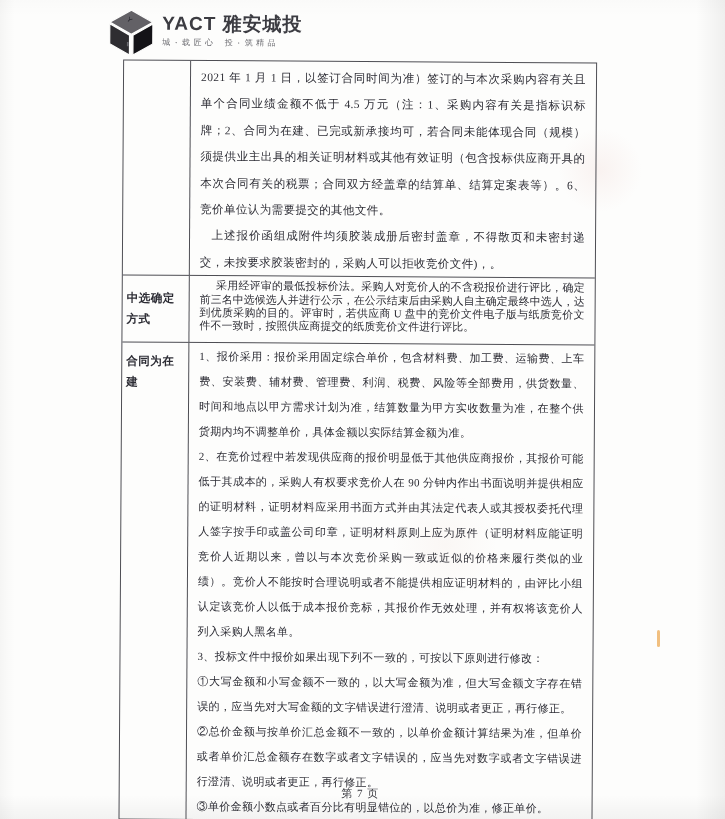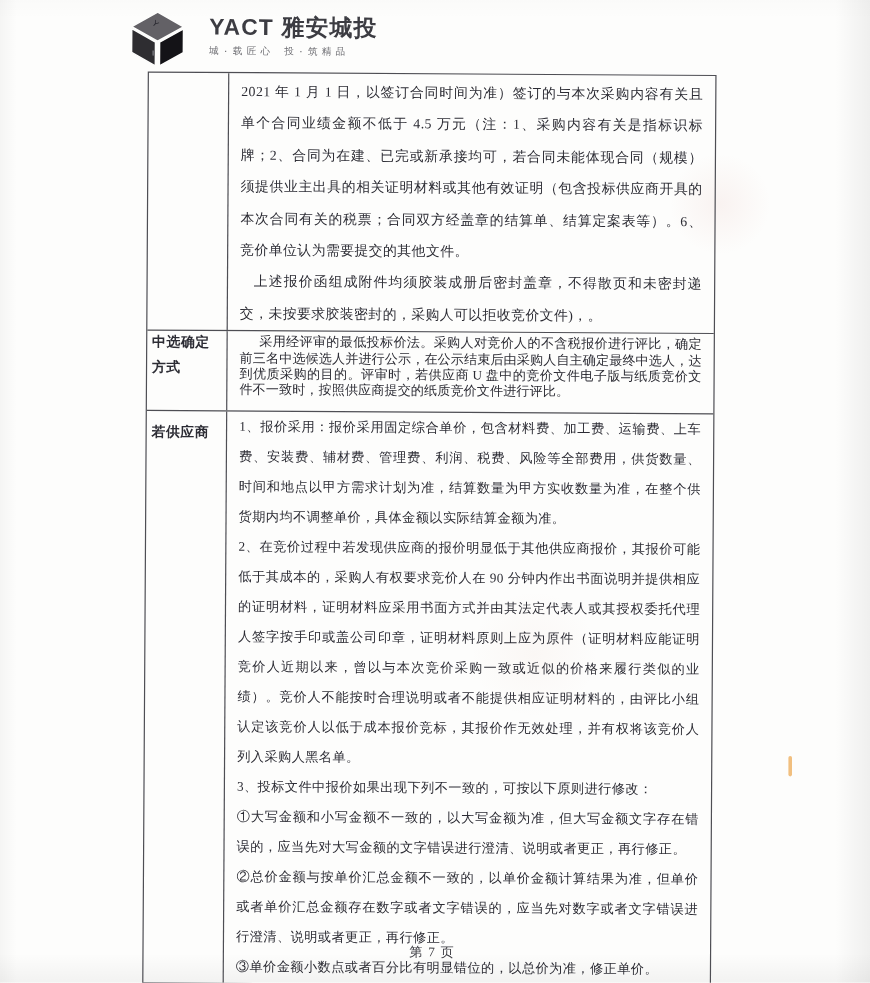--- a/index.html
+++ b/index.html
@@ -19,21 +19,21 @@
     position:absolute;inset:0;
     transform:rotate(0.35deg);
     transform-origin:50% 50%;
   }
   
   .logo{
     position:absolute;left:103px;top:9px;height:50px;
     display:flex;align-items:flex-start;
   }
   .cube{width:52px;height:50px;display:block;}
-  .brand-text{margin-left:17px;padding-top:6px;}
+  .brand-text{margin-left:5px;padding-top:6px;}
   .brand-name{
     font-family:"Liberation Sans","DejaVu Sans",sans-serif;
     font-weight:bold;font-size:19px;line-height:20px;
     color:#3c3c42;letter-spacing:1px;white-space:nowrap;
   }
   .brand-tagline{
     font-family:Liberation Mono, monospace;
     font-size:8px;color:#6d6d72;letter-spacing:3.5px;
     margin-top:3px;white-space:nowrap;
   }
@@ -58,21 +58,21 @@
     text-align:justify;
     overflow:hidden;
   }
   .cell-content p{margin:0;}
   
   .row-cont{min-height:186px;}
   .row-cont .cell-content{font-size:11.5px;line-height:26.4px;letter-spacing:0.4px;padding-top:3px;}
   .row-cont .cell-content p.indent{text-indent:1em;}
   
   .row-method{height:67px;}
-  .row-method .cell-label{display:flex;align-items:flex-start;}
+  .row-method .cell-label{display:flex;align-items:center;}
   .row-method .cell-label span{line-height:21px;}
   .row-method .cell-content{font-size:10.9px;line-height:13.4px;letter-spacing:0.1px;padding-top:3px;}
   .row-method .cell-content p{text-indent:1.5em;}
   
   .row-quote{min-height:453px;}
   .row-quote .cell-label{padding-top:8px;}
   .row-quote .cell-content{font-size:11px;line-height:25px;letter-spacing:0.35px;padding-top:1px;}
   
   .footer{
     position:absolute;left:0;top:786px;width:725px;
@@ -132,21 +132,21 @@
         <div class="cell-label">
           <span>中选确定方式</span>
         </div>
         <div class="cell-content">
           <p>采用经评审的最低投标价法。采购人对竞价人的不含税报价进行评比，确定前三名中选候选人并进行公示，在公示结束后由采购人自主确定最终中选人，达到优质采购的目的。评审时，若供应商 U 盘中的竞价文件电子版与纸质竞价文件不一致时，按照供应商提交的纸质竞价文件进行评比。</p>
         </div>
       </div>
 
       <div class="trow row-quote">
         <div class="cell-label">
-          <span>若供应商</span>
+          <span>合同为在建</span>
         </div>
         <div class="cell-content">
           <p>1、报价采用：报价采用固定综合单价，包含材料费、加工费、运输费、上车费、安装费、辅材费、管理费、利润、税费、风险等全部费用，供货数量、时间和地点以甲方需求计划为准，结算数量为甲方实收数量为准，在整个供货期内均不调整单价，具体金额以实际结算金额为准。</p>
           <p>2、在竞价过程中若发现供应商的报价明显低于其他供应商报价，其报价可能低于其成本的，采购人有权要求竞价人在 90 分钟内作出书面说明并提供相应的证明材料，证明材料应采用书面方式并由其法定代表人或其授权委托代理人签字按手印或盖公司印章，证明材料原则上应为原件（证明材料应能证明竞价人近期以来，曾以与本次竞价采购一致或近似的价格来履行类似的业绩）。竞价人不能按时合理说明或者不能提供相应证明材料的，由评比小组认定该竞价人以低于成本报价竞标，其报价作无效处理，并有权将该竞价人列入采购人黑名单。</p>
           <p>3、投标文件中报价如果出现下列不一致的，可按以下原则进行修改：</p>
           <p>①大写金额和小写金额不一致的，以大写金额为准，但大写金额文字存在错误的，应当先对大写金额的文字错误进行澄清、说明或者更正，再行修正。</p>
           <p>②总价金额与按单价汇总金额不一致的，以单价金额计算结果为准，但单价或者单价汇总金额存在数字或者文字错误的，应当先对数字或者文字错误进行澄清、说明或者更正，再行修正。</p>
           <p>③单价金额小数点或者百分比有明显错位的，以总价为准，修正单价。</p>
         </div>
       </div>

